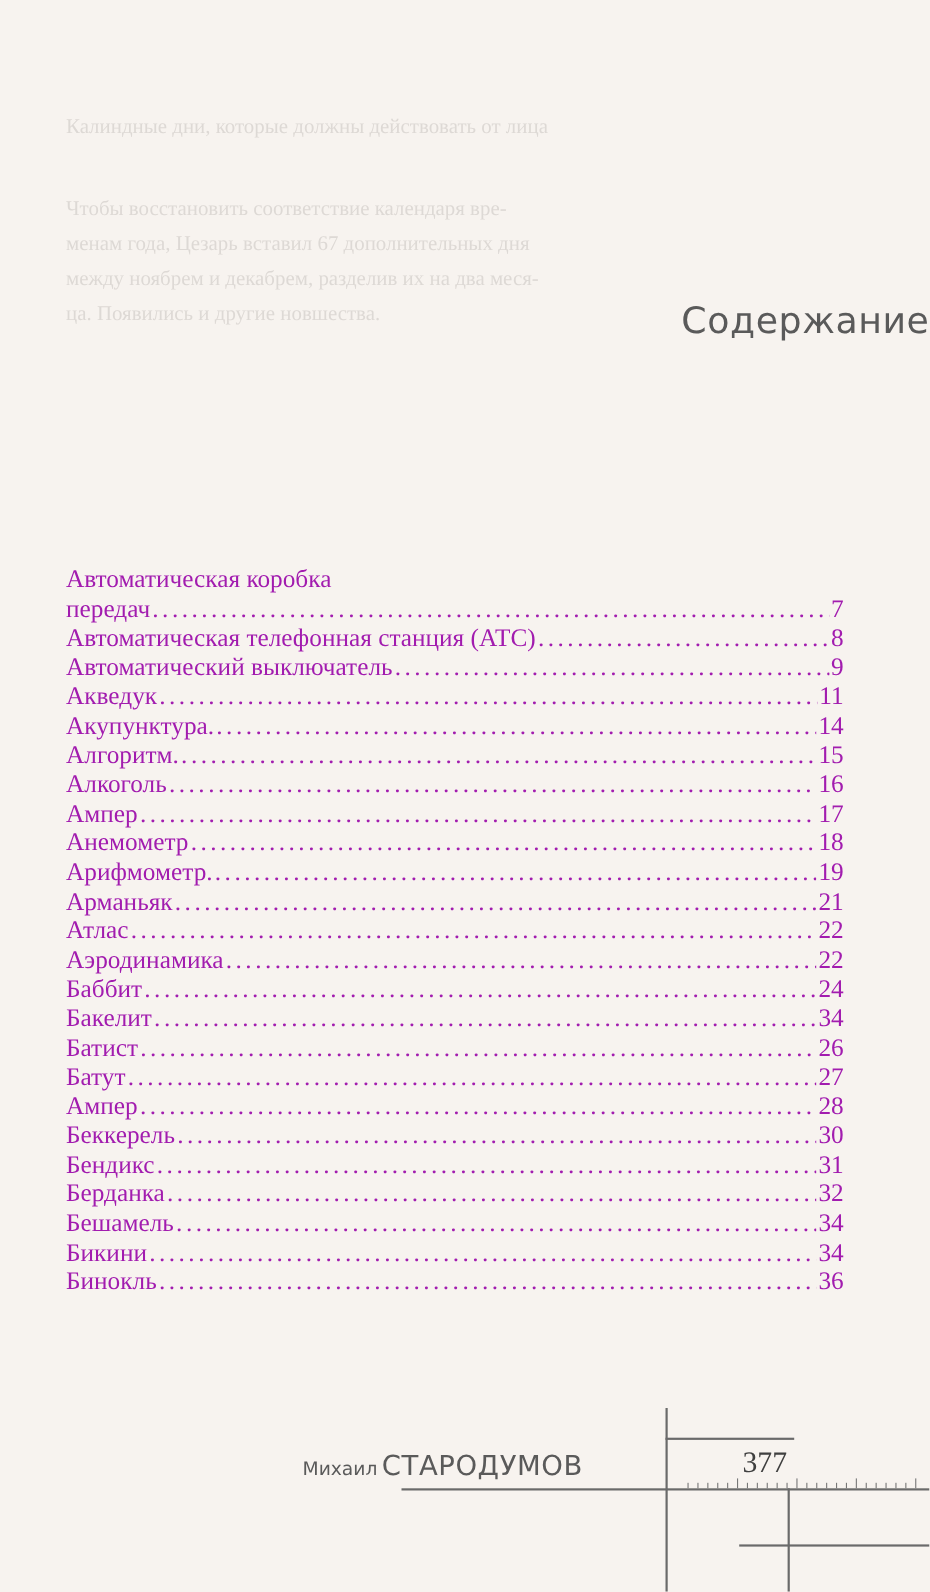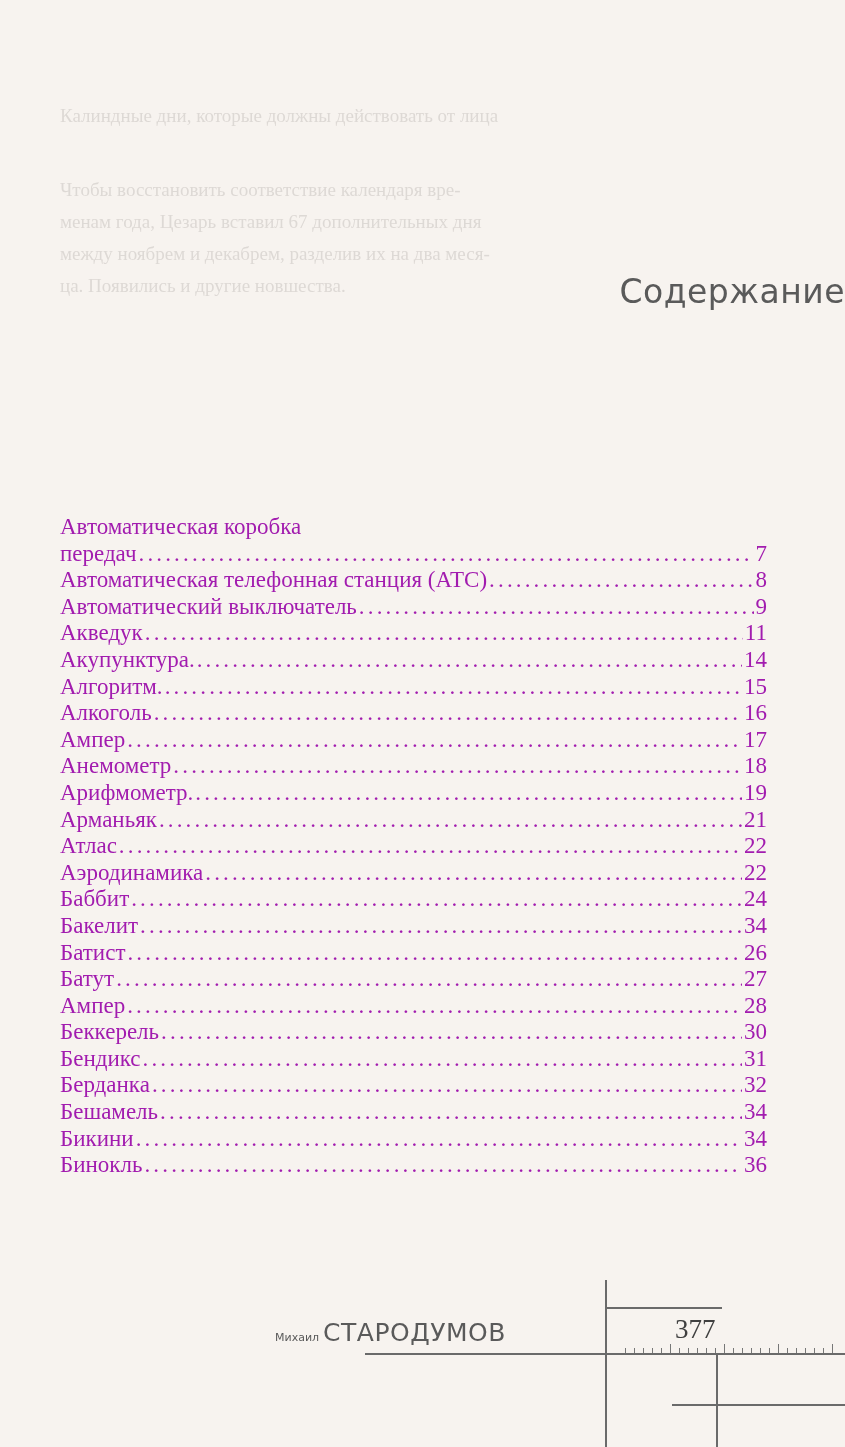--- a/index.html
+++ b/index.html
@@ -33,21 +33,21 @@
   }
   .row .dots::after {
     content:". . . . . . . . . . . . . . . . . . . . . . . . . . . . . . . . . . . . . . . . . . . . . . . . . . . . . . . . . . . . . . . . . . . . . . . . . . . . . . . . . . . . . . . . . . . . . . . . . .";
     letter-spacing:-1.3px;
   }
   .row .page { white-space:nowrap; }
   .footer-author {
     position:absolute; left:275px; top:1318px;
     color:#5a5a5a; white-space:nowrap;
   }
-  .footer-author .first { font-family:"DejaVu Sans", sans-serif; font-size:11px; }
+  .footer-author .first { font-family:"DejaVu Sans", sans-serif; font-size:17px; }
   .footer-author .last { font-family:"DejaVu Sans", sans-serif; font-size:25px; letter-spacing:0.5px;text-align:center; }
   .footer-line { position:absolute; background:#6a6a6a; }
   .pagenum {
     position:absolute; left:675px; top:1314px; font-size:27px; color:#404040;
   }
   .ticks { position:absolute; left:615px; top:1343px; height:10px; width:230px; }
   .ticks span { position:absolute; bottom:0; width:1px; background:#777; }
 </style>
 </head>
 <body>

